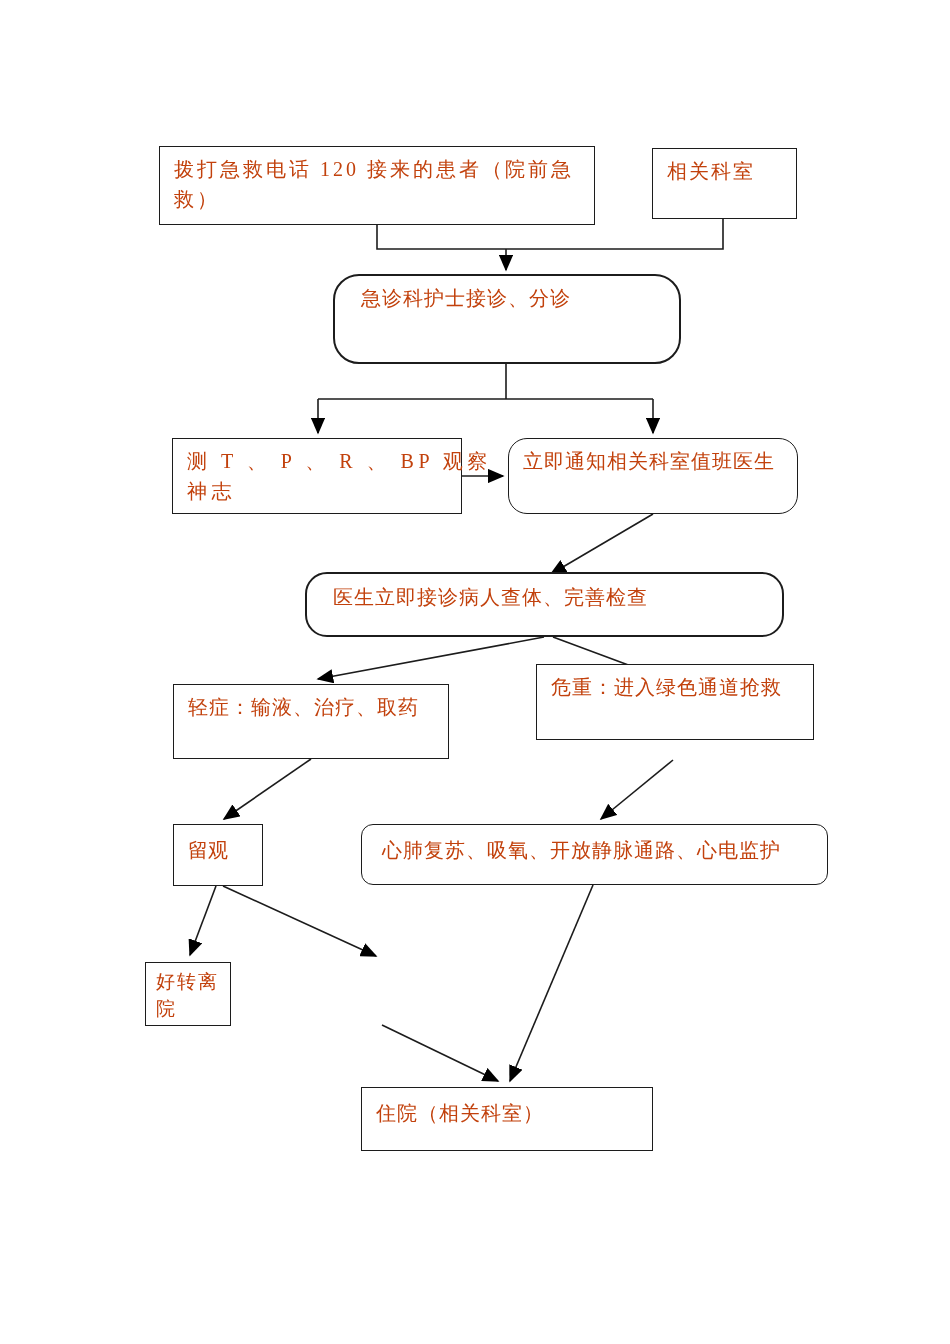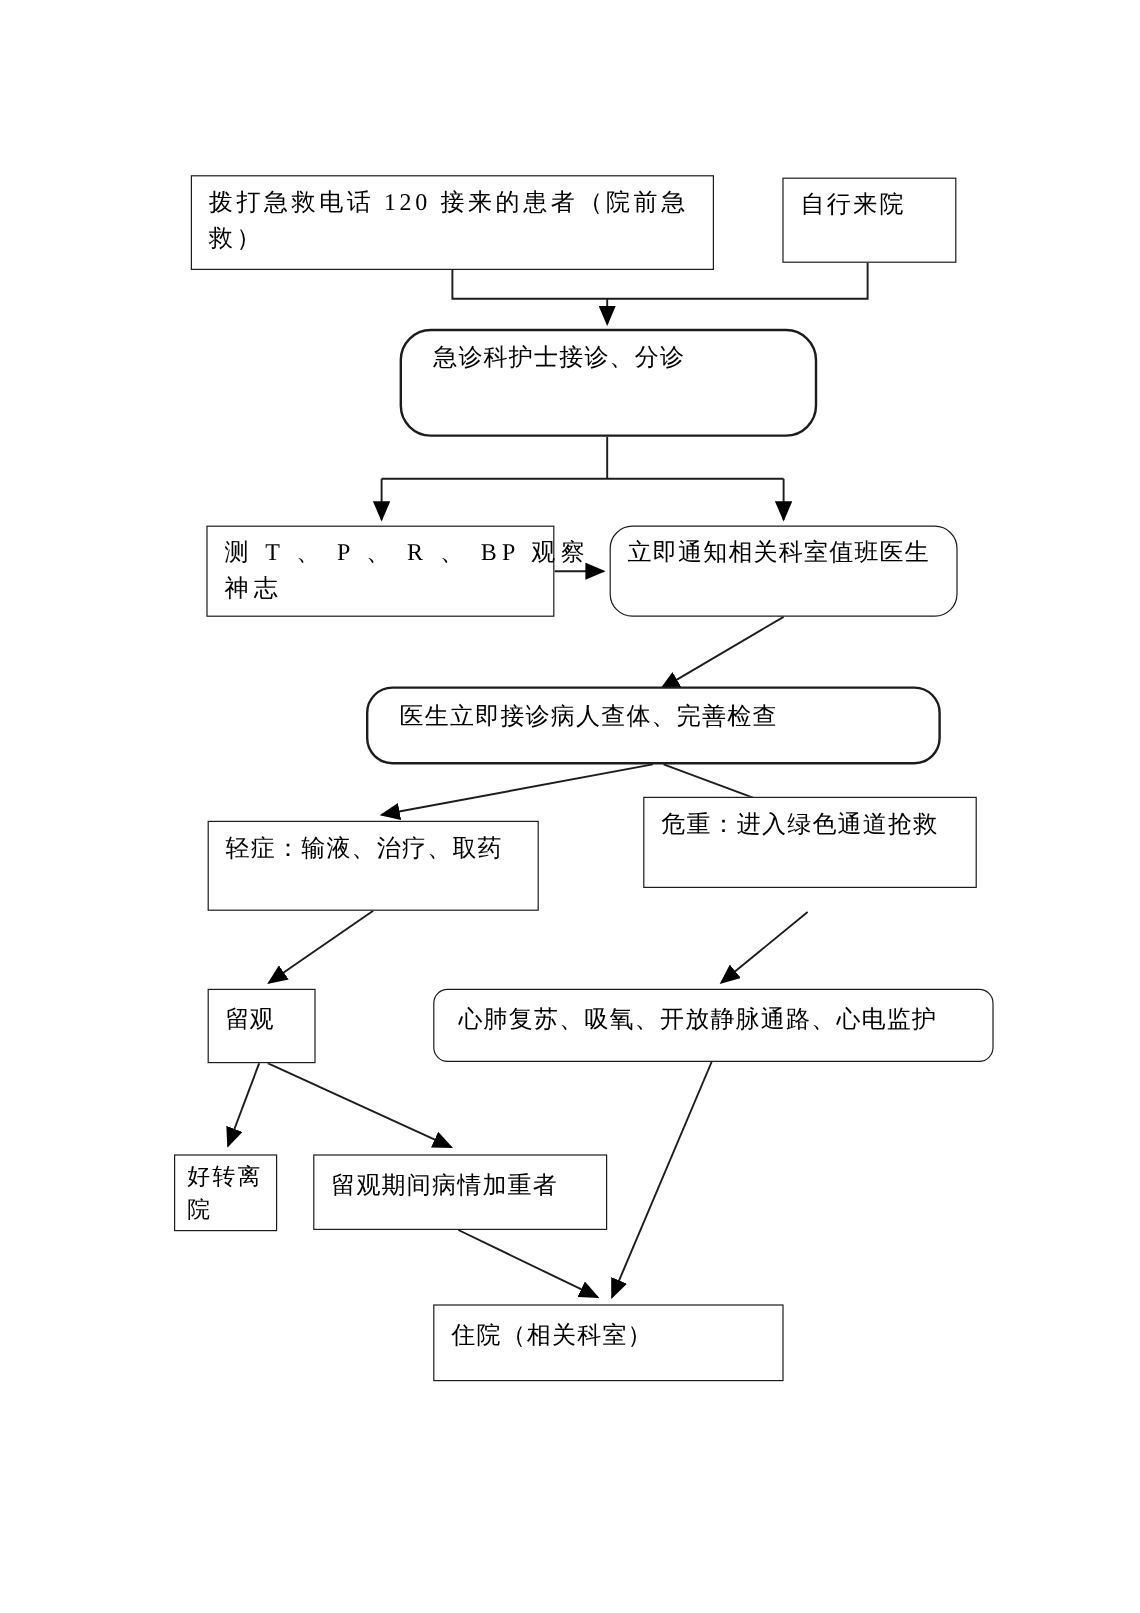--- a/index.html
+++ b/index.html
@@ -2,21 +2,21 @@
 <html><head>
 <meta charset="utf-8">
 <style>
   html, body { margin: 0; padding: 0; background: #ffffff; }
   .page {
     position: relative;
     width: 950px;
     height: 1344px;
     background: #ffffff;
     font-family: "Liberation Serif", "DejaVu Serif", serif;
-    color: #000000;
+    color: #c2410c;
     overflow: hidden;
   }
   .edges {
     position: absolute;
     left: 0; top: 0;
     width: 950px; height: 1344px;
     pointer-events: none;
   }
   .node {
     position: absolute;
@@ -79,21 +79,21 @@
       <line x1="593" y1="885" x2="510" y2="1081" marker-end="url(#ah)"></line>
     </g>
   </svg>
 
   <div class="node ls3" style="left:159px; top:146px; width:436px; height:79px;">
     <span class="ln">拨打急救电话  120  接来的患者（院前急</span>
     <span class="ln">救）</span>
   </div>
 
   <div class="node ls2" style="left:652px; top:148px; width:145px; height:71px;">
-    <span class="ln">自行来院</span>
+    <span class="ln">相关科室</span>
   </div>
 
   <div class="node rounded ls1" style="left:333px; top:274px; width:348px; height:90px;">
     <span class="ln">急诊科护士接诊、分诊</span>
   </div>
 
   <div class="node ls4" style="left:172px; top:438px; width:290px; height:76px;">
     <span class="ln">测  T 、 P 、 R 、 BP  观察</span>
     <span class="ln">神志</span>
   </div>
@@ -120,21 +120,18 @@
 
   <div class="node pt10 ls1" style="left:361px; top:824px; width:467px; height:61px; padding-left:20px;border-radius:12px;">
     <span class="ln">心肺复苏、吸氧、开放静脉通路、心电监护</span>
   </div>
 
   <div class="node ls2" style="left:145px; top:962px; width:86px; height:64px; font-size:19px; line-height:27px; padding:5px 6px 0 10px;">
     <span class="ln">好转离</span>
     <span class="ln">院</span>
   </div>
 
-  <div class="node ls1 pt10" style="left:261px; top:962px; width:245px; height:63px;">
-    <span class="ln">留观期间病情加重者</span>
-  </div>
 
   <div class="node ls1 pt10" style="left:361px; top:1087px; width:292px; height:64px;">
     <span class="ln">住院（相关科室）</span>
   </div>
 
 </div>
 
 </body></html>

